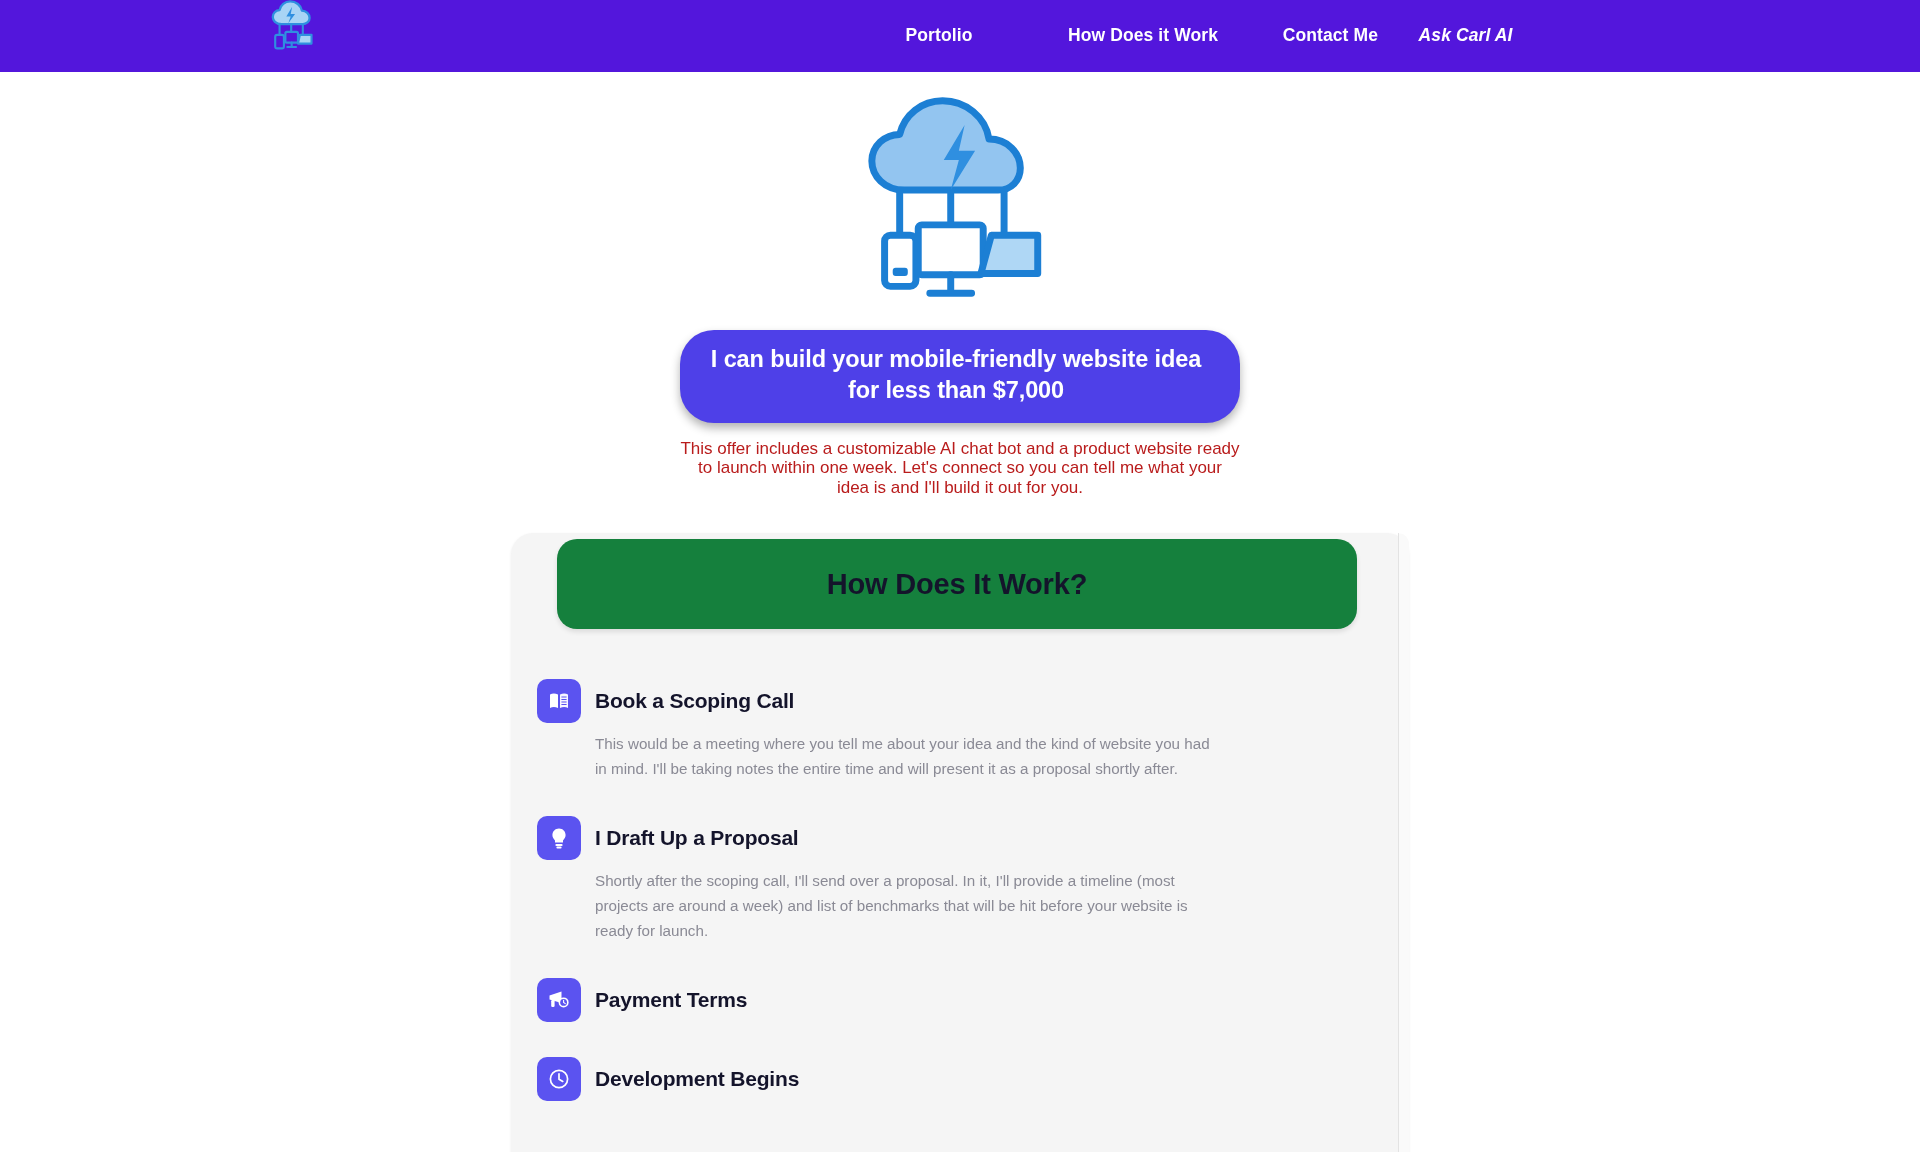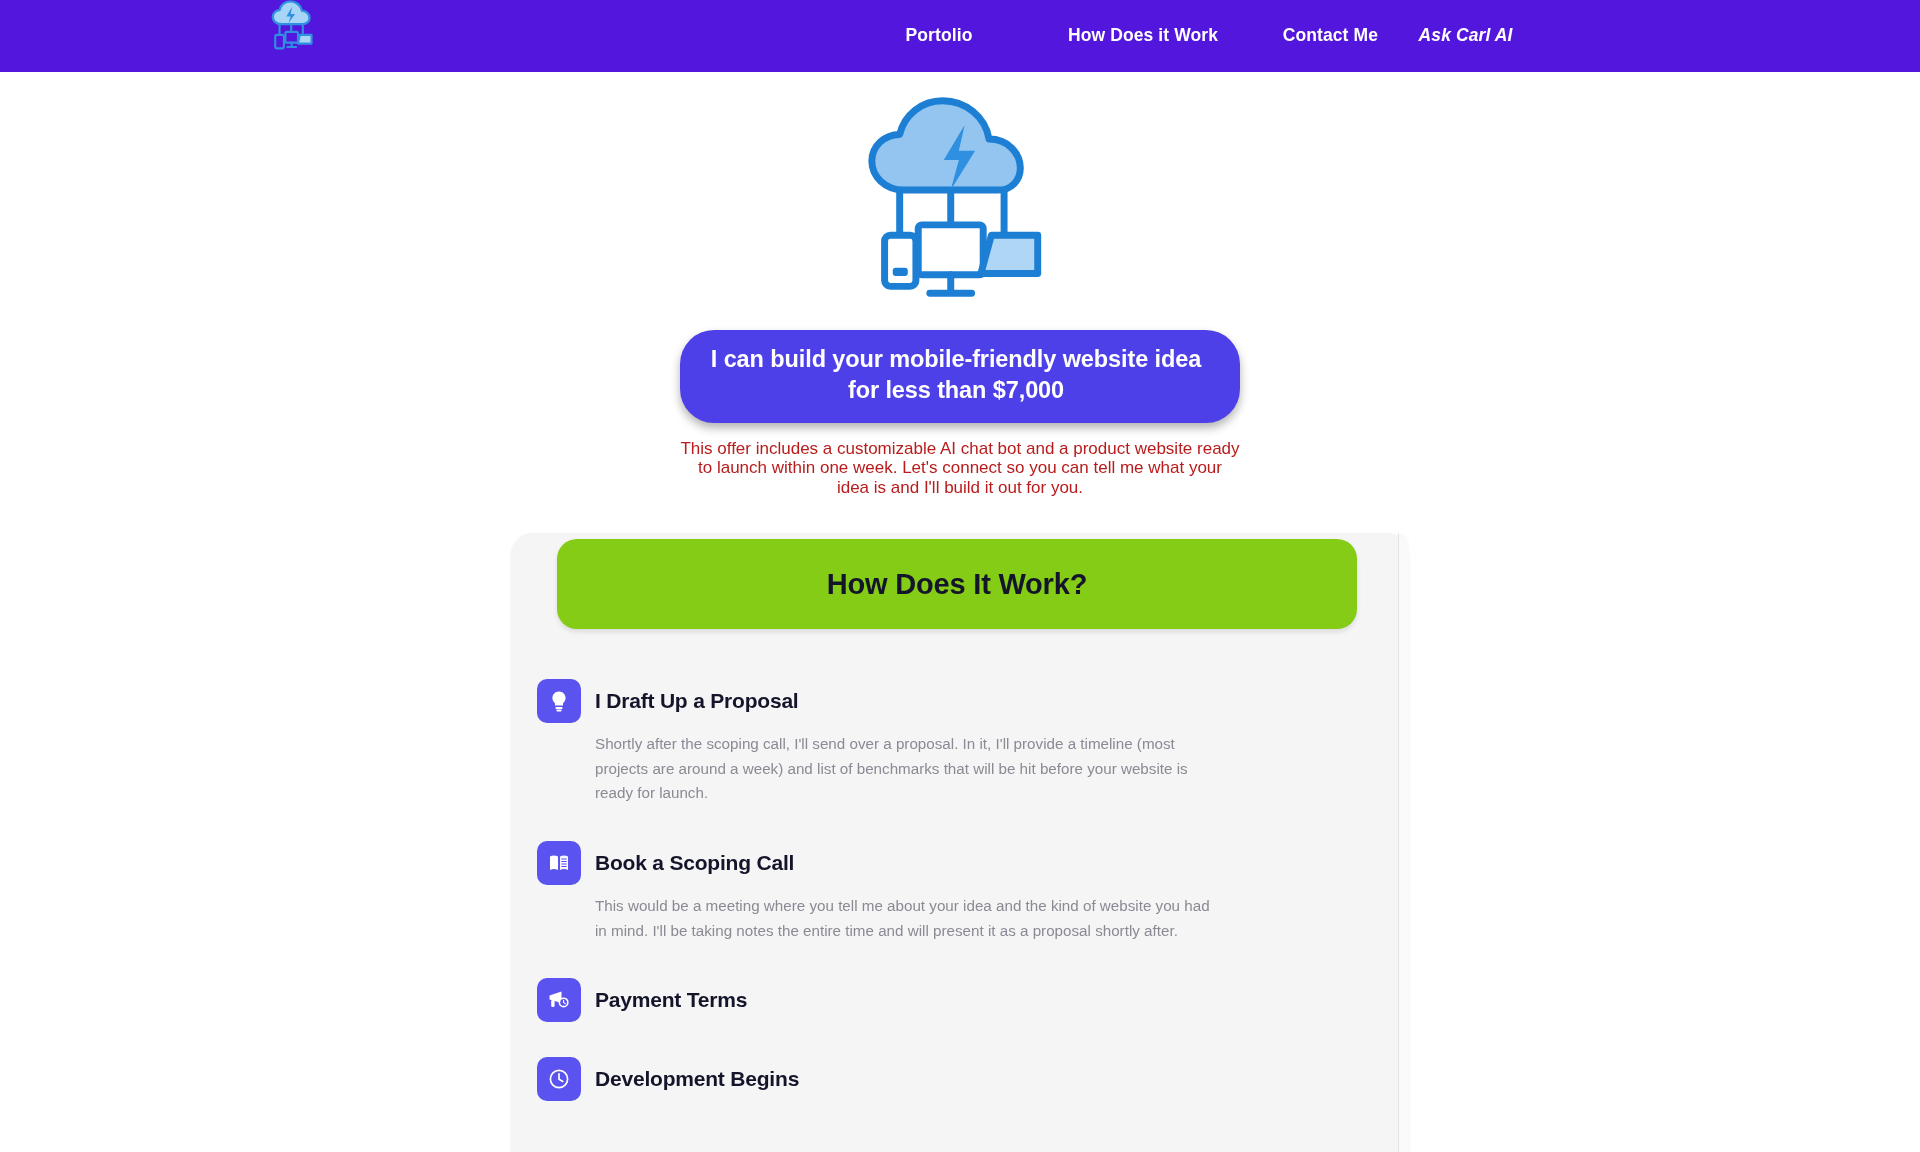--- a/index.html
+++ b/index.html
@@ -112,21 +112,21 @@
     background: #fafafa;
     border-left: 1px solid #e3e3e3;
     border-radius: 0 22px 22px 0;
   }
 
   .hiw-header {
     position: relative;
     margin: 0 0 0 46px;
     width: 800px;
     height: 90px;
-    background: #84cc16;
+    background: #15803d;
     border-radius: 20px;
     display: flex;
     align-items: center;
     justify-content: center;
     box-shadow: 0 3px 5px rgba(0,0,0,0.10);
     top: 6px;
   }
   .hiw-header-title {
     font-size: 29px;
     font-weight: bold;
@@ -234,42 +234,42 @@
   <div class="hiw-header">
     <h2 class="hiw-header-title">How Does It Work?</h2>
   </div>
 
   <div class="steps">
 
     <div class="step">
       <div class="step-head">
         <span class="step-icon">
           <svg viewBox="0 0 24 24" xmlns="http://www.w3.org/2000/svg" fill="#ffffff">
+            <path d="M3 5.5 C5.4 4.2 8.4 4.2 11 5.6 L11 19 C8.4 17.6 5.4 17.6 3 18.9 Z"></path>
+            <path d="M21 5.5 C18.6 4.2 15.6 4.2 13 5.6 L13 19 C15.6 17.6 18.6 17.6 21 18.9 Z" opacity="0.95"></path>
+            <path d="M14.4 8 L19.6 8 M14.4 10.5 L19.6 10.5 M14.4 13 L19.6 13 M14.4 15.5 L19.6 15.5" stroke="#5B53F0" stroke-width="1.1" fill="none"></path>
+          </svg>
+        </span>
+        <span class="step-title">Book a Scoping Call</span>
+      </div>
+      <p class="step-body">This would be a meeting where you tell me about your idea and the kind of website you had in mind. I'll be taking notes the entire time and will present it as a proposal shortly after.</p>
+    </div>
+
+    <div class="step">
+      <div class="step-head">
+        <span class="step-icon">
+          <svg viewBox="0 0 24 24" xmlns="http://www.w3.org/2000/svg" fill="#ffffff">
             <path d="M12 2.5 C8.2 2.5 5.4 5.4 5.4 9 C5.4 11.4 6.7 13.1 8 14.4 L8 16.5 L16 16.5 L16 14.4 C17.3 13.1 18.6 11.4 18.6 9 C18.6 5.4 15.8 2.5 12 2.5 Z"></path>
             <rect x="8.4" y="18" width="7.2" height="1.9" rx="0.9"></rect>
             <rect x="9.4" y="20.6" width="5.2" height="1.8" rx="0.9"></rect>
           </svg>
         </span>
         <span class="step-title">I Draft Up a Proposal</span>
       </div>
       <p class="step-body">Shortly after the scoping call, I'll send over a proposal. In it, I'll provide a timeline (most projects are around a week) and list of benchmarks that will be hit before your website is ready for launch.</p>
-    </div>
-
-    <div class="step">
-      <div class="step-head">
-        <span class="step-icon">
-          <svg viewBox="0 0 24 24" xmlns="http://www.w3.org/2000/svg" fill="#ffffff">
-            <path d="M3 5.5 C5.4 4.2 8.4 4.2 11 5.6 L11 19 C8.4 17.6 5.4 17.6 3 18.9 Z"></path>
-            <path d="M21 5.5 C18.6 4.2 15.6 4.2 13 5.6 L13 19 C15.6 17.6 18.6 17.6 21 18.9 Z" opacity="0.95"></path>
-            <path d="M14.4 8 L19.6 8 M14.4 10.5 L19.6 10.5 M14.4 13 L19.6 13 M14.4 15.5 L19.6 15.5" stroke="#5B53F0" stroke-width="1.1" fill="none"></path>
-          </svg>
-        </span>
-        <span class="step-title">Book a Scoping Call</span>
-      </div>
-      <p class="step-body">This would be a meeting where you tell me about your idea and the kind of website you had in mind. I'll be taking notes the entire time and will present it as a proposal shortly after.</p>
     </div>
 
     <div class="step">
       <div class="step-head">
         <span class="step-icon">
           <svg viewBox="0 0 24 24" xmlns="http://www.w3.org/2000/svg" fill="#ffffff">
             <path d="M2.5 7.5 L14.5 3.5 L14.5 15 L2.5 11.5 Z"></path>
             <rect x="4.2" y="12" width="3.4" height="7" rx="1.2"></rect>
             <circle cx="16.6" cy="14.4" r="5" fill="#ffffff"></circle>
             <circle cx="16.6" cy="14.4" r="3.4" fill="#5B53F0"></circle>

